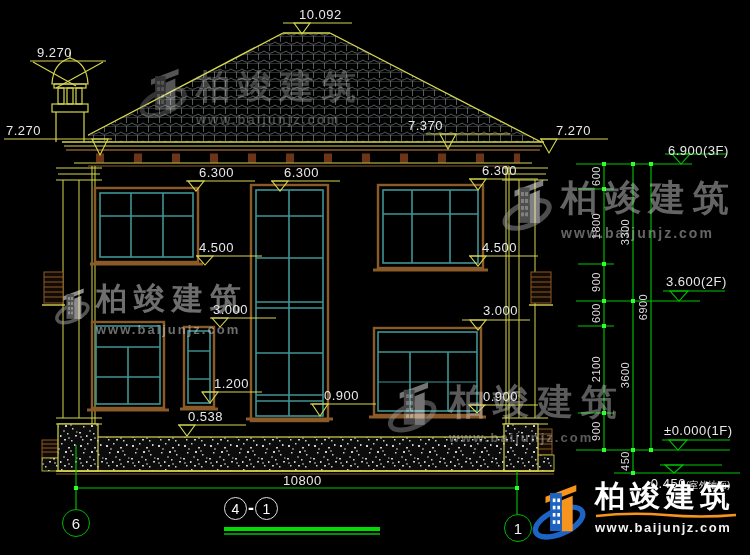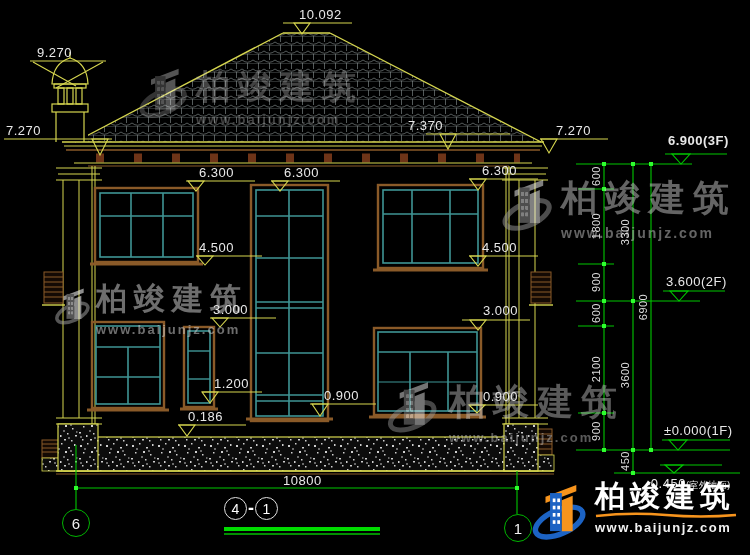--- a/index.html
+++ b/index.html
@@ -369,25 +369,25 @@
 <span class="dim" style="left:408px;top:118px;">7.370</span>
 <span class="dim" style="left:556px;top:123px;">7.270</span>
 <span class="dim" style="left:199px;top:165px;">6.300</span>
 <span class="dim" style="left:284px;top:165px;">6.300</span>
 <span class="dim" style="left:482px;top:163px;">6.300</span>
 <span class="dim" style="left:199px;top:240px;">4.500</span>
 <span class="dim" style="left:482px;top:240px;">4.500</span>
 <span class="dim" style="left:213px;top:302px;">3.000</span>
 <span class="dim" style="left:483px;top:303px;">3.000</span>
 <span class="dim" style="left:214px;top:376px;">1.200</span>
-<span class="dim" style="left:188px;top:409px;">0.186</span>
+<span class="dim" style="left:188px;top:409px;">0.538</span>
 <span class="dim" style="left:324px;top:388px;">0.900</span>
 <span class="dim" style="left:483px;top:389px;">0.900</span>
 
-<span class="dim" style="left:668px;top:133px;font-weight:bold;">6.900(3F)</span>
+<span class="dim" style="left:668px;top:143px;">6.900(3F)</span>
 <span class="dim" style="left:666px;top:274px;">3.600(2F)</span>
 <span class="dim" style="left:664px;top:423px;">±0.000(1F)</span>
 <span class="dim" style="left:646px;top:476px;">
   <span>-0.450</span><span class="small">(室外地面)</span>
 </span>
 
 <span class="dim rot" style="left:596px;top:176px;">600</span>
 <span class="dim rot" style="left:596px;top:226px;">1800</span>
 <span class="dim rot" style="left:596px;top:282px;">900</span>
 <span class="dim rot" style="left:596px;top:313px;">600</span>

